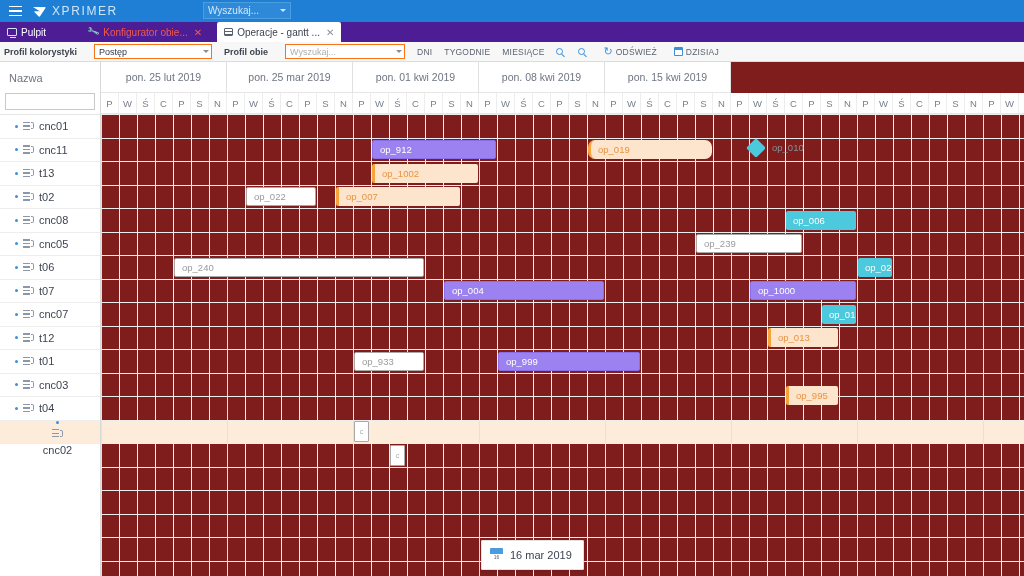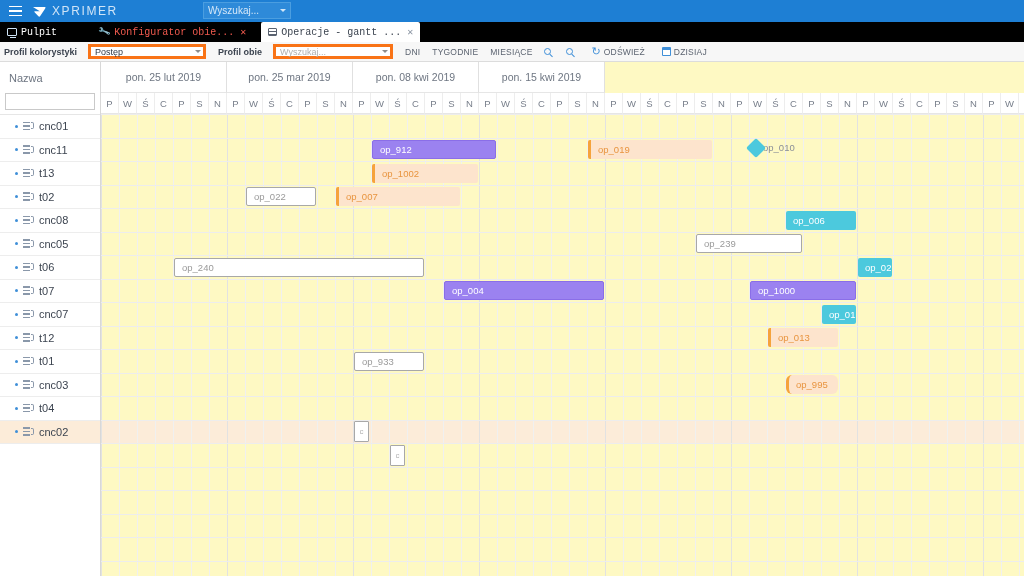--- a/index.html
+++ b/index.html
@@ -38,21 +38,21 @@
   }
   .search-box span { color: #d4e7f8; font-size: 10px; }
   .caret-d {
     width: 0; height: 0; border-left: 3px solid transparent;
     border-right: 3px solid transparent; border-top: 3px solid #d4e7f8;
   }
 
   
   .tabstrip {
     position: absolute; top: 22px; left: 0; width: 1024px; height: 20px;
-    background: #000000; display: flex; align-items: flex-end; font-family: Liberation Mono, monospace;
+    background: #4c1d95; display: flex; align-items: flex-end;
   }
   .tab {
     height: 20px; display: flex; align-items: center; gap: 4px;
     padding: 0 7px; font-size: 10px; cursor: pointer; white-space: nowrap;
   }
   .tab.plain { color: #ffffff; }
   .tab.alert { color: #f05a4e; }
   .tab.active {
     background: #ffffff; color: #3c4450;
     border-top-left-radius: 2px; border-top-right-radius: 2px;
@@ -80,23 +80,23 @@
   }
 
   
   .toolbar {
     position: absolute; top: 42px; left: 0; width: 1024px; height: 20px;
     background: #f7f7f7; border-bottom: 1px solid #dcdcdc;
     display: flex; align-items: center; font-size: 9px; color: #4a5260;
   }
   .tb-label { font-weight: bold; color: #3c4450; padding-left: 4px; font-size: 9px; }
   .tb-select {
-    height: 15px; background: #fff; border: 3px solid #f97316;
+    height: 15px; background: #fff; border: 1px solid #f97316;
     display: flex; align-items: center; justify-content: space-between;
-    padding: 0 2px 0 4px; margin-left: 11px;
+    padding: 0 2px 0 4px; margin-left: 17px;
   }
   .tb-select.w1 { width: 118px; }
   .tb-select.w2 { width: 120px; }
   .tb-select .val { color: #2f3844; font-size: 9px; }
   .tb-select .ph { color: #b0b0b0; font-size: 9px; }
   .caret-g {
     width: 0; height: 0; border-left: 3px solid transparent;
     border-right: 3px solid transparent; border-top: 3px solid #8d8d8d;
   }
   .tb-btn {
@@ -118,41 +118,41 @@
   }
   .refresh-ico { color:#3f8fd8; font-size: 11px; line-height: 1; }
   .cal-ico-sm {
     width: 9px; height: 9px; background:#3f8fd8; border-radius:1px; position:relative;
   }
   .cal-ico-sm:after {
     content:""; position:absolute; left:1px; right:1px; top:3px; bottom:1px; background:#fff;
   }
 
   
-  .gantt { position: absolute; top: 62px; left: 0; width: 1024px; height: 514px; background:#fef9c3; }
+  .gantt { position: absolute; top: 62px; left: 0; width: 1024px; height: 514px; background:#7f1d1d; }
 
   .name-col {
     position: absolute; left: 0; top: 0; width: 101px; height: 514px;
     background: #fff; border-right: 1px solid #d8d8d8; z-index: 5;
   }
   .name-head {
     height: 31px; display: flex; align-items: center; padding-left: 9px;
     color: #6e7682; font-size: 11px; border-bottom: 0px;
   }
   .name-filter-wrap { height: 21px; padding: 0 4px 0 5px; }
   .name-filter {
     width: 90px; height: 17px; background: #fff; border: 1px solid #c9c9c9;
   }
   .name-rows { border-top: 1px solid #e6e6e6; }
   .name-row {
     height: 23.5px; display: flex; align-items: center; gap: 5px;
     padding-left: 15px; border-bottom: 1px solid #ededed; font-size: 11px; color: #3c4450;
     cursor: pointer;
   }
-  .name-row.sel { background: #fcecd9; }
+  .name-row.sel { background: #fcecd9; flex-direction: column; }
   .bullet { width: 3px; height: 3px; border-radius: 50%; background: #3f8fd8; flex: none; }
   .res-ico { width: 11px; height: 10px; position: relative; flex: none; }
   .res-ico i {
     position: absolute; left: 0; width: 7px; height: 1.4px; background: #8a98aa;
   }
   .res-ico i:nth-child(1) { top: 0.5px; }
   .res-ico i:nth-child(2) { top: 4px; }
   .res-ico i:nth-child(3) { top: 7.5px; }
   .res-ico b {
     position:absolute; right:0; top:1px; width:3px; height:7px;
@@ -202,21 +202,21 @@
   .bar.tiny {
     height: 21px; width: 15px; background:#fff; border:1px solid #a8a8a8;
     color:#b0b0b0; font-size: 8px; justify-content:center; border-radius:1px;
   }
   .bar.tiny .lbl { padding-left: 0; }
   .milestone { position: absolute; display: flex; align-items: center; cursor: pointer; }
   .ms-d {
     width: 14px; height: 14px; background: #4cc9dd; transform: rotate(45deg);
     border-radius: 2px;
   }
-  .ms-lbl { color: #8a8f98; font-size: 9.5px; }
+  .ms-lbl { margin-left: 9px; color: #8a8f98; font-size: 9.5px; }
 
   
   .tooltip {
     position: absolute; background: #fff; border: 1px solid #e2e2e2;
     box-shadow: 0 1px 3px rgba(0,0,0,.13);
     height: 30px; display: flex; align-items: center; gap: 7px; padding: 0 11px 0 8px;
     font-size: 11px; color: #3c4450; border-radius: 1px;
   }
   .tt-cal {
     width: 13px; height: 13px; position: relative; flex:none;
@@ -447,20 +447,21 @@
             </span>
             <span>cnc02</span>
           </div>
         </div>
     </div>
 
     <div class="tl">
       <div class="tl-weeks" id="tl-weeks">
           <div class="tl-week" style="width: 126px;">pon. 25 lut 2019</div>
           <div class="tl-week" style="width: 126px;">pon. 25 mar 2019</div>
+          <div class="tl-week" style="width: 126px;">pon. 01 kwi 2019</div>
           <div class="tl-week" style="width: 126px;">pon. 08 kwi 2019</div>
           <div class="tl-week" style="width: 126px;">pon. 15 kwi 2019</div>
         </div>
       <div class="tl-days" id="tl-days">
           <div class="tl-day">P</div>
           <div class="tl-day">W</div>
           <div class="tl-day">Ś</div>
           <div class="tl-day">C</div>
           <div class="tl-day">P</div>
           <div class="tl-day">S</div>
@@ -581,21 +582,21 @@
           <div class="grid-h" style="top: 305.5px;"></div>
           <div class="grid-h" style="top: 329px;"></div>
           <div class="grid-h" style="top: 352.5px;"></div>
           <div class="grid-h" style="top: 376px;"></div>
           <div class="grid-h" style="top: 399.5px;"></div>
           <div class="grid-h" style="top: 423px;"></div>
           <div class="grid-h" style="top: 446.5px;"></div>
           <div class="bar solid purple" style="left: 271px; width: 124px; top: 26px;">
             <span class="lbl">op_912</span>
           </div>
-          <div class="bar light" style="left: 487px; width: 124px; top: 26px;">
+          <div class="bar light" style="left: 487px; width: 124px; top: 26px; border-radius: 7px;">
             <span class="lbl">op_019</span>
           </div>
           <div class="bar light" style="left: 271px; width: 106px; top: 49.5px;">
             <span class="lbl">op_1002</span>
           </div>
           <div class="bar outline" style="left: 145px; width: 70px; top: 73px;">
             <span class="lbl">op_022</span>
           </div>
           <div class="bar light" style="left: 235px; width: 124px; top: 73px;">
             <span class="lbl">op_007</span>
@@ -620,30 +621,40 @@
           </div>
           <div class="bar solid cyan" style="left: 721px; width: 34px; top: 190.5px;">
             <span class="lbl">op_012</span>
           </div>
           <div class="bar light" style="left: 667px; width: 70px; top: 214px;">
             <span class="lbl">op_013</span>
           </div>
           <div class="bar outline" style="left: 253px; width: 70px; top: 237.5px;">
             <span class="lbl">op_933</span>
           </div>
-          <div class="bar light" style="left: 685px; width: 52px; top: 261px; border-radius: 6px;">
+          <div class="bar solid purple" style="left: 397px; width: 142px; top: 237.5px;">
+            <span class="lbl">op_999</span>
+          </div>
+          <div class="bar light" style="left: 685px; width: 52px; top: 272px;">
             <span class="lbl">op_995</span>
           </div>
           <div class="bar tiny" style="left: 253px; width: 15px; top: 307px;">
             <span class="lbl">c</span>
           </div>
           <div class="bar tiny" style="left: 289px; width: 15px; top: 330.5px;">
             <span class="lbl">c</span>
           </div>
           <div class="milestone" style="left: 648px; top: 26.5px;">
             <span class="ms-d"></span>
             <span class="ms-lbl">op_010</span>
           </div>
+          <div class="tooltip" style="left: 380px; top: 425.5px;">
+            <span class="tt-cal">
+              <span class="top"></span>
+              <span class="num">16</span>
+            </span>
+            <span>16 mar 2019</span>
+          </div>
         </div>
     </div>
 
   </div>
 </div>
 
 </body></html>

